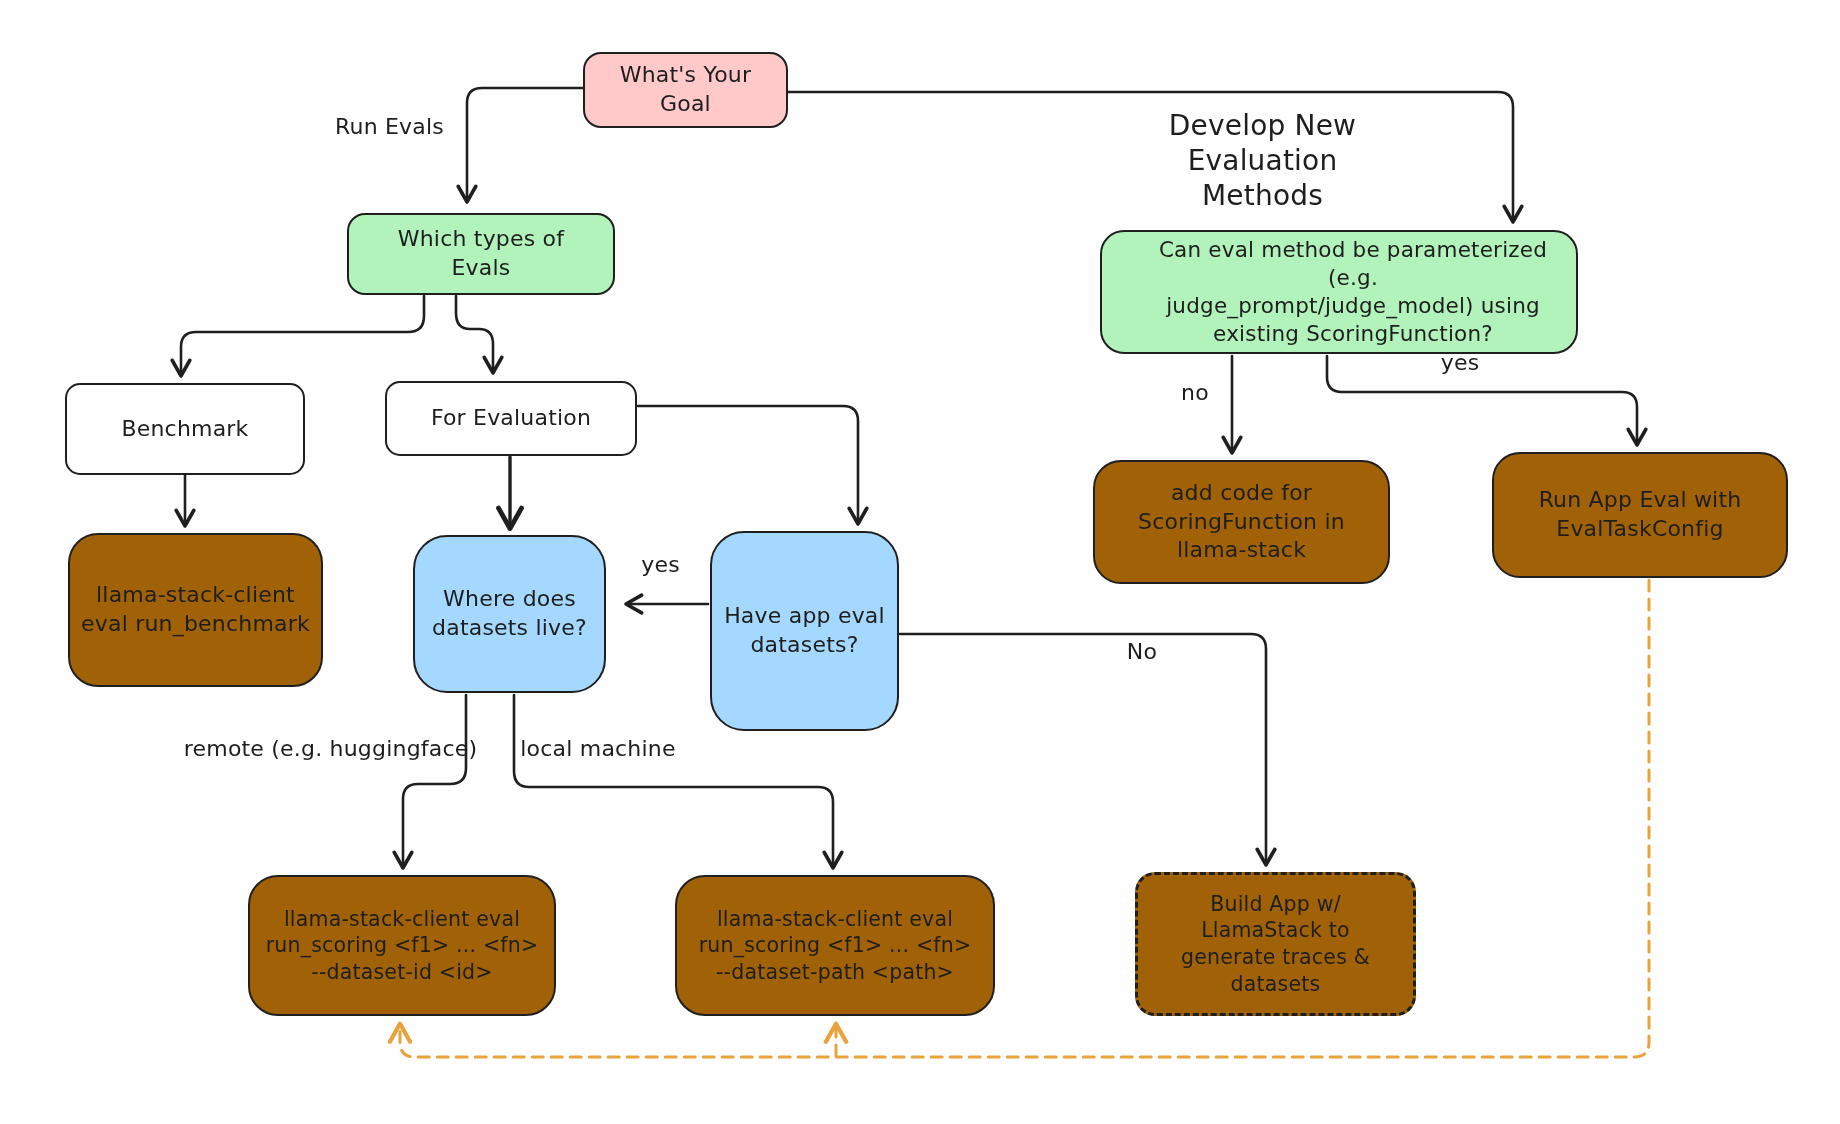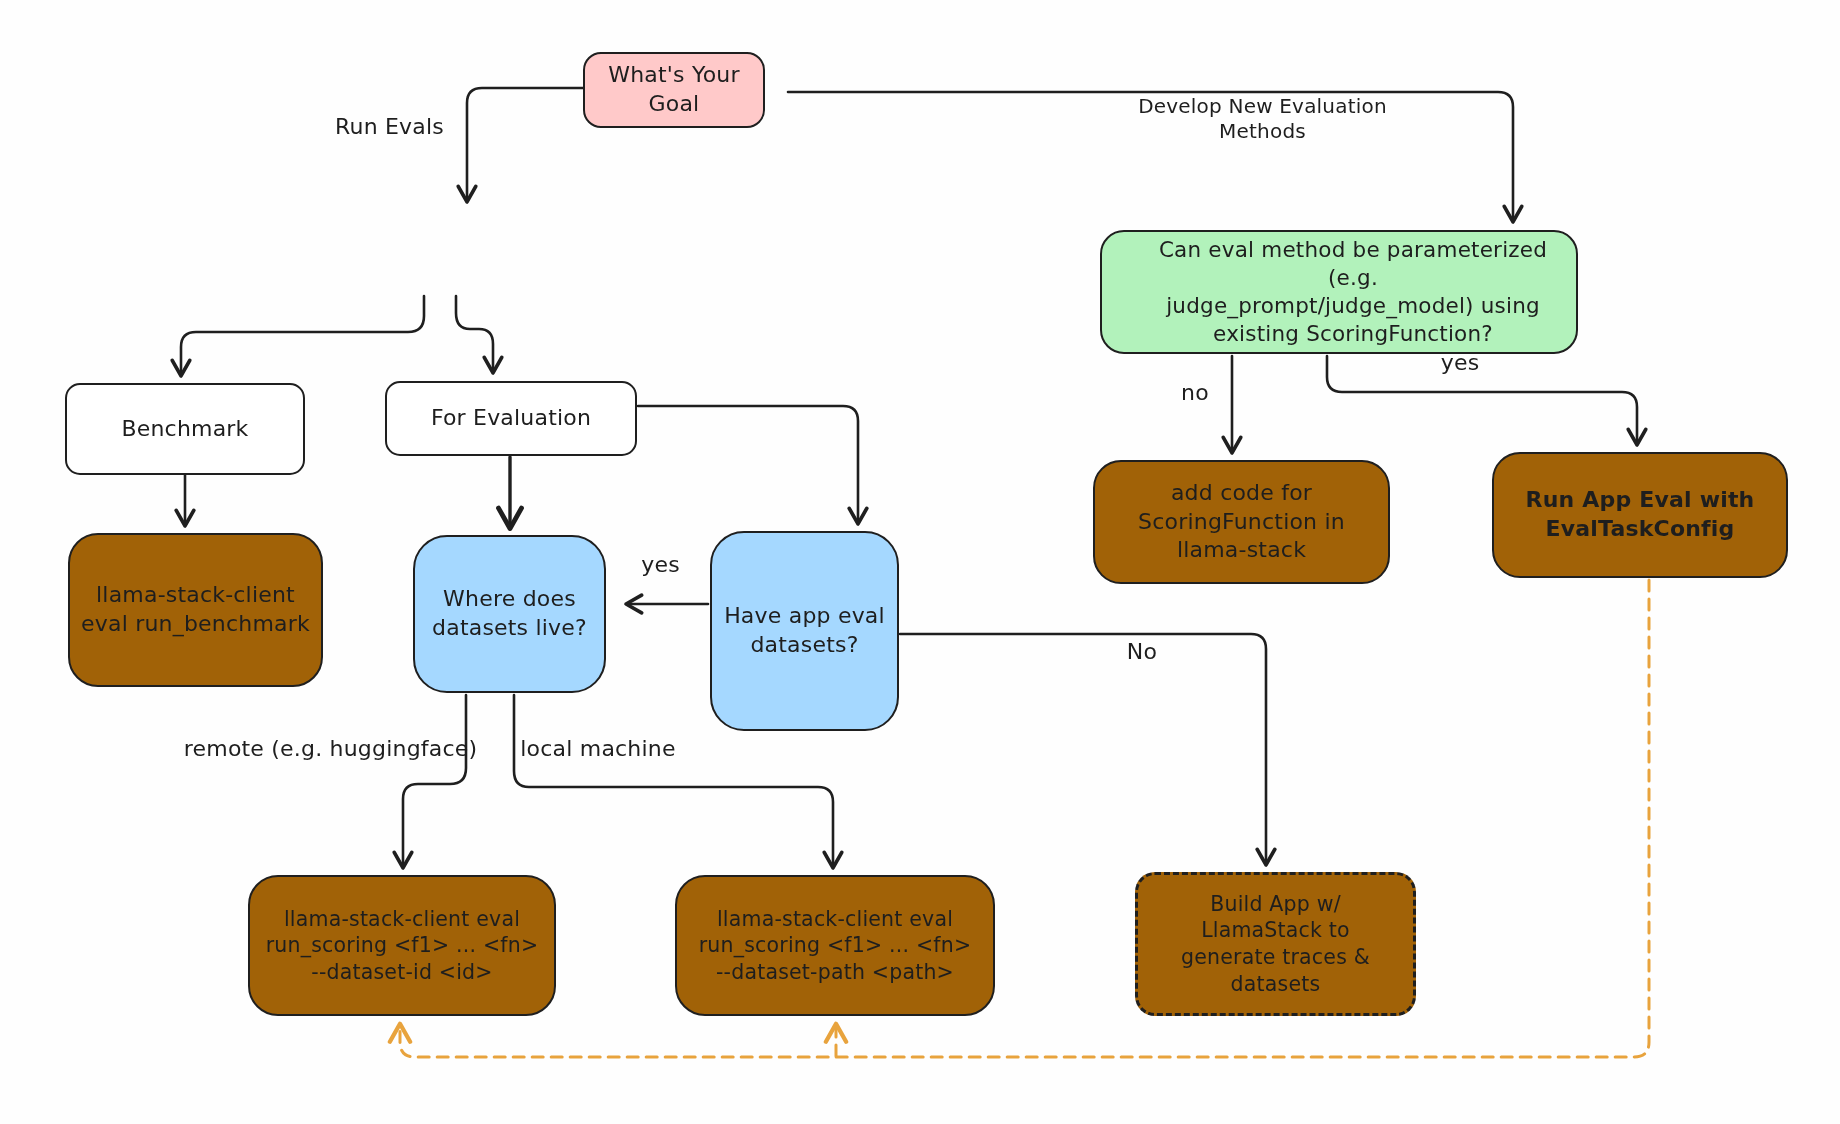--- a/index.html
+++ b/index.html
@@ -60,23 +60,25 @@
       <path d="M 1232 356 V 451" marker-end="url(#ah)"></path>
       <path d="M 1327 356 V 377 Q 1327 392 1342 392 H 1622 Q 1637 392 1637 407 V 443" marker-end="url(#ah)"></path>
     </g>
 
     <g fill="none" stroke="#e8a33d" stroke-width="3" stroke-dasharray="11 8" stroke-linecap="round">
       <path d="M 1649 580 V 1042 Q 1649 1057 1634 1057 H 415 Q 400 1057 400 1042 V 1026" marker-end="url(#ahO)"></path>
       <path d="M 836 1056 V 1026" marker-end="url(#ahO)"></path>
     </g>
   </svg>
 
-  <div class="node pink" style="left:583px; top:52px; width:182px; height:76px; border-radius:18px;">What's Your
+  <div class="node pink" style="left:583px; top:52px; width:205px; height:76px; border-radius:18px;">What's Your
 Goal</div>
 
+  <div class="node green" style="left:347px; top:213px; width:268px; height:82px; border-radius:18px;">Which types of
+Evals</div>
 
   <div class="node white" style="left:65px; top:383px; width:240px; height:92px;">Benchmark</div>
 
   <div class="node white" style="left:385px; top:381px; width:252px; height:75px;">For Evaluation</div>
 
   <div class="node blue" style="left:413px; top:535px; width:193px; height:158px;">Where does
 datasets live?</div>
 
   <div class="node yellow" style="left:68px; top:533px; width:255px; height:154px;">llama-stack-client
 eval run_benchmark</div>
@@ -85,39 +87,39 @@
 datasets?</div>
 
   <div class="node green mid" style="left:1100px; top:230px; width:478px; height:124px; border-radius:24px;">Can eval method be parameterized (e.g.
 judge_prompt/judge_model) using
 existing ScoringFunction?</div>
 
   <div class="node yellow" style="left:1093px; top:460px; width:297px; height:124px; border-radius:28px;">add code for
 ScoringFunction in
 llama-stack</div>
 
-  <div class="node yellow" style="left:1492px; top:452px; width:296px; height:126px; border-radius:28px;font-weight:bold;">Run App Eval with
+  <div class="node yellow" style="left:1492px; top:452px; width:296px; height:126px; border-radius:28px;">Run App Eval with
 EvalTaskConfig</div>
 
   <div class="node yellow small" style="left:248px; top:875px; width:308px; height:141px;">llama-stack-client eval
 run_scoring &lt;f1&gt; ... &lt;fn&gt;
 --dataset-id &lt;id&gt;</div>
 
   <div class="node yellow small" style="left:675px; top:875px; width:320px; height:141px;">llama-stack-client eval
 run_scoring &lt;f1&gt; ... &lt;fn&gt;
 --dataset-path &lt;path&gt;</div>
 
   <div class="node yellow dashed small" style="left:1135px; top:872px; width:281px; height:144px;">Build App w/
 LlamaStack to
 generate traces &amp;
 datasets</div>
 
   <div class="elabel" style="left:322px; top:113px; width:135px;">Run Evals</div>
 
-  <div class="elabel" style="left:1095px; top:94px; width:335px; font-size:20px;">Develop New Evaluation
+  <div class="elabel" style="left:1095px; top:108px; width:335px; font-size:28px;">Develop New Evaluation
 Methods</div>
 
   <div class="elabel" style="left:633px; top:551px; width:55px;">yes</div>
 
   <div class="elabel" style="left:1112px; top:638px; width:60px;">No</div>
 
   <div class="elabel" style="left:1170px; top:379px; width:50px;">no</div>
 
   <div class="elabel" style="left:1430px; top:349px; width:60px;">yes</div>
 

